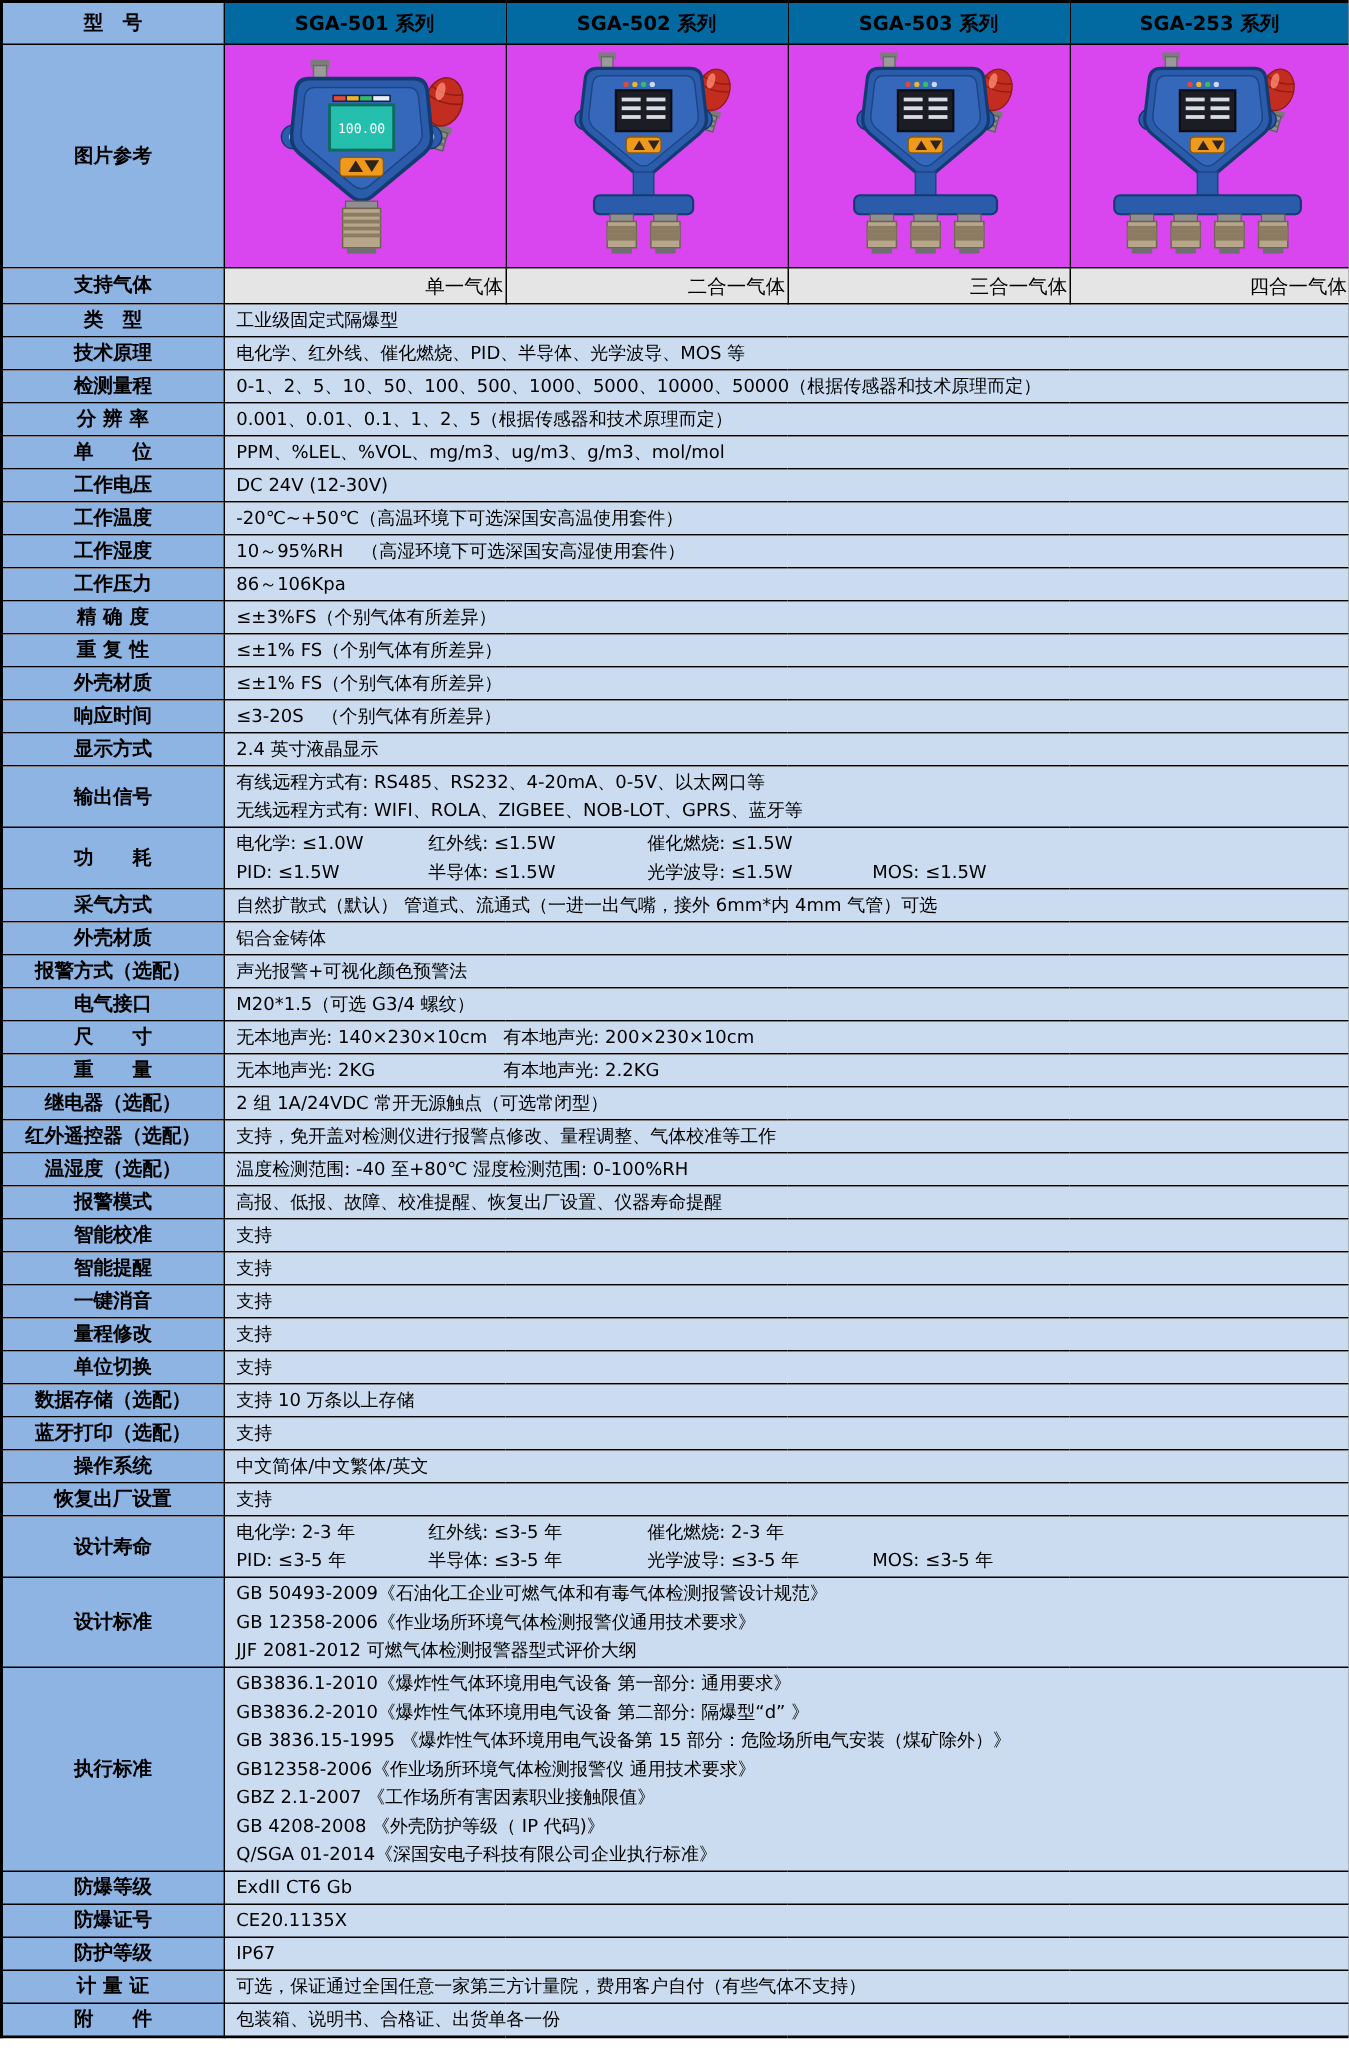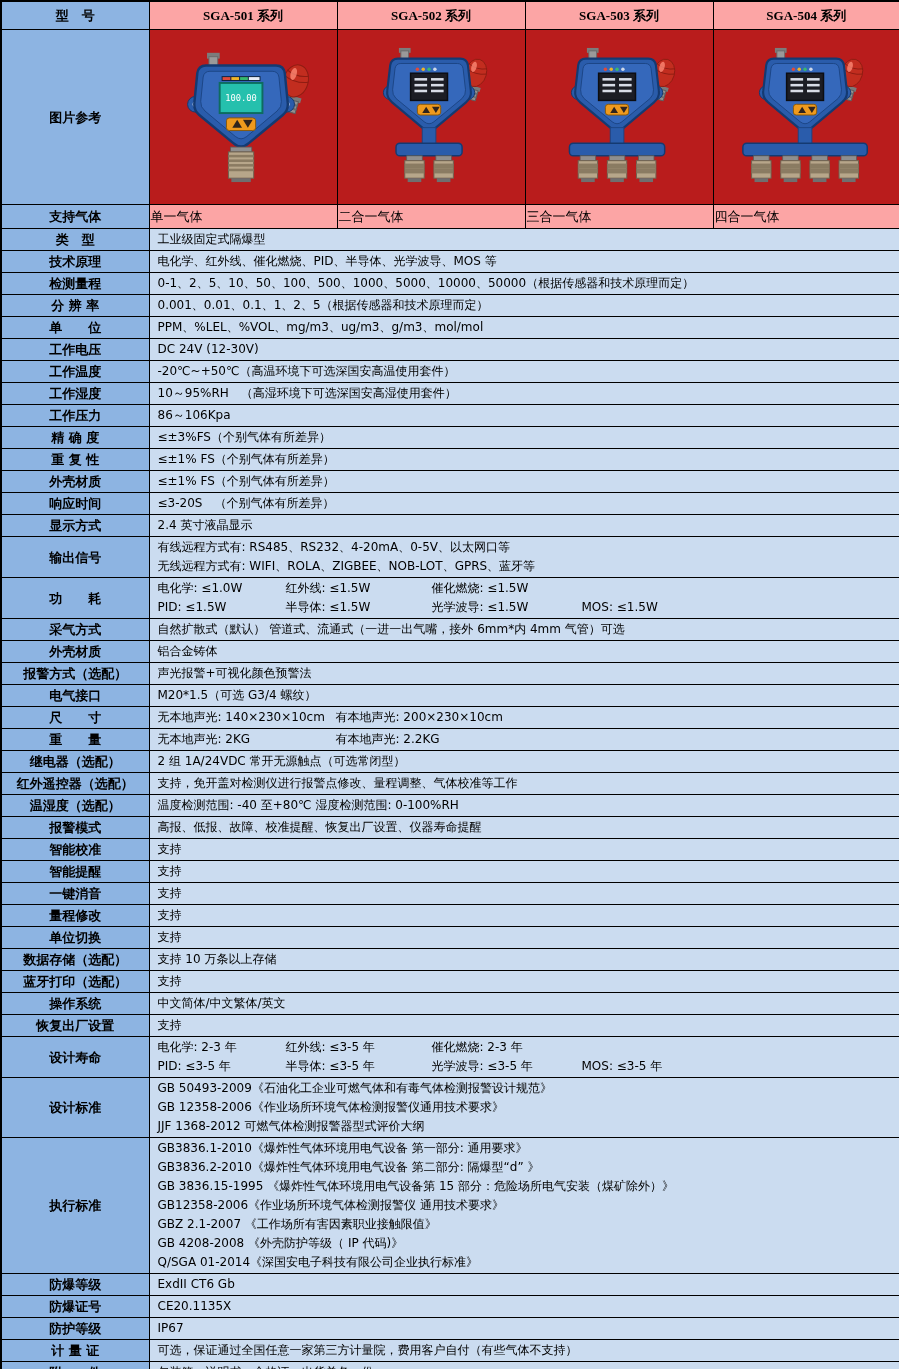--- a/index.html
+++ b/index.html
@@ -1,44 +1,44 @@
 <!DOCTYPE html>
 <html><head>
 <meta charset="utf-8">
 <style>
   html,body{margin:0;padding:0;background:#ffffff;}
   body{width:899px;font-family:"DejaVu Sans","Liberation Sans",sans-serif;color:#000;}
   table{border-collapse:collapse;width:899px;table-layout:fixed;border:2px solid #000;}
   td{border:1px solid #000;vertical-align:middle;overflow:hidden;}
   td.label{background:#8db4e2;font-weight:bold;text-align:center;font-size:13px;padding:1px 3px;line-height:17px;}
   td.val{background:#cbdcf0;font-size:12px;padding:1px 6px 1px 8px;margin-top:48px;}
-  td.hdr{background:#fca5a5;font-weight:bold;text-align:center;font-size:13px;height:25px;font-family:Liberation Serif, serif;}
-  td.gas{background:#fca5a5;font-size:13px;text-align:left;height:21px;margin-left:28px;}
-  td.imgcell{background:#b91c1c;text-align:center;padding:16px 0;height:139px;}
+  td.hdr{background:#0369a1;font-weight:bold;text-align:center;font-size:13px;height:25px;}
+  td.gas{background:#e5e5e5;font-size:13px;text-align:right;height:21px;margin-left:28px;}
+  td.imgcell{background:#d946ef;text-align:center;padding:3px 0;height:139px;}
   .line{line-height:19px;white-space:nowrap;}
   .seg{display:inline-block;vertical-align:top;}
 </style>
 </head>
 <body>
 
 <table id="spec-table">
   <colgroup>
     <col style="width:148px">
     <col style="width:188px">
       <col style="width:188px">
       <col style="width:188px">
       <col style="width:187px">
   </colgroup>
   <tbody id="spec-body">
       <tr style="height:27px">
         <td class="label">型　号</td>
         <td class="hdr">SGA-501 系列</td>
         <td class="hdr">SGA-502 系列</td>
         <td class="hdr">SGA-503 系列</td>
-        <td class="hdr">SGA-504 系列</td>
+        <td class="hdr">SGA-253 系列</td>
       </tr>
       <tr>
         <td class="label">图片参考</td>
         <td class="imgcell"><svg width="186" height="138" viewBox="0 0 188 142" xmlns="http://www.w3.org/2000/svg">
             <rect x="57" y="7" width="13" height="6" fill="#7c7c7c"></rect>
             <rect x="59" y="11" width="9" height="13" fill="#9a9a9a" stroke="#6a6a6a"></rect>
             <g transform="translate(147,41) rotate(16) scale(1.05)">
               <rect x="-10" y="10" width="20" height="5" fill="#7a7a7a"></rect>
               <rect x="-8" y="14" width="16" height="12" fill="#909090" stroke="#5c5c5c"></rect>
               <rect x="-8" y="17" width="16" height="2" fill="#6b6b6b"></rect>
@@ -488,21 +488,21 @@
         <td class="val" colspan="4">
           <div class="line"><span class="seg" style="width:128px">电化学: 2-3 年</span><span class="seg" style="width:146px">红外线: ≤3-5 年</span><span class="seg" style="width:150px">催化燃烧: 2-3 年</span></div>
           <div class="line"><span class="seg" style="width:128px">PID: ≤3-5 年</span><span class="seg" style="width:146px">半导体: ≤3-5 年</span><span class="seg" style="width:150px">光学波导: ≤3-5 年</span><span class="seg">MOS: ≤3-5 年</span></div>
         </td>
       </tr>
       <tr>
         <td class="label">设计标准</td>
         <td class="val" colspan="4">
           <div class="line">GB 50493-2009《石油化工企业可燃气体和有毒气体检测报警设计规范》</div>
           <div class="line">GB 12358-2006《作业场所环境气体检测报警仪通用技术要求》</div>
-          <div class="line">JJF 1368-2012 可燃气体检测报警器型式评价大纲</div>
+          <div class="line">JJF 2081-2012 可燃气体检测报警器型式评价大纲</div>
         </td>
       </tr>
       <tr>
         <td class="label">执行标准</td>
         <td class="val" colspan="4">
           <div class="line">GB3836.1-2010《爆炸性气体环境用电气设备 第一部分: 通用要求》</div>
           <div class="line">GB3836.2-2010《爆炸性气体环境用电气设备 第二部分: 隔爆型“d” 》</div>
           <div class="line">GB 3836.15-1995 《爆炸性气体环境用电气设备第 15 部分：危险场所电气安装（煤矿除外）》</div>
           <div class="line">GB12358-2006《作业场所环境气体检测报警仪 通用技术要求》</div>
           <div class="line">GBZ 2.1-2007 《工作场所有害因素职业接触限值》</div>

